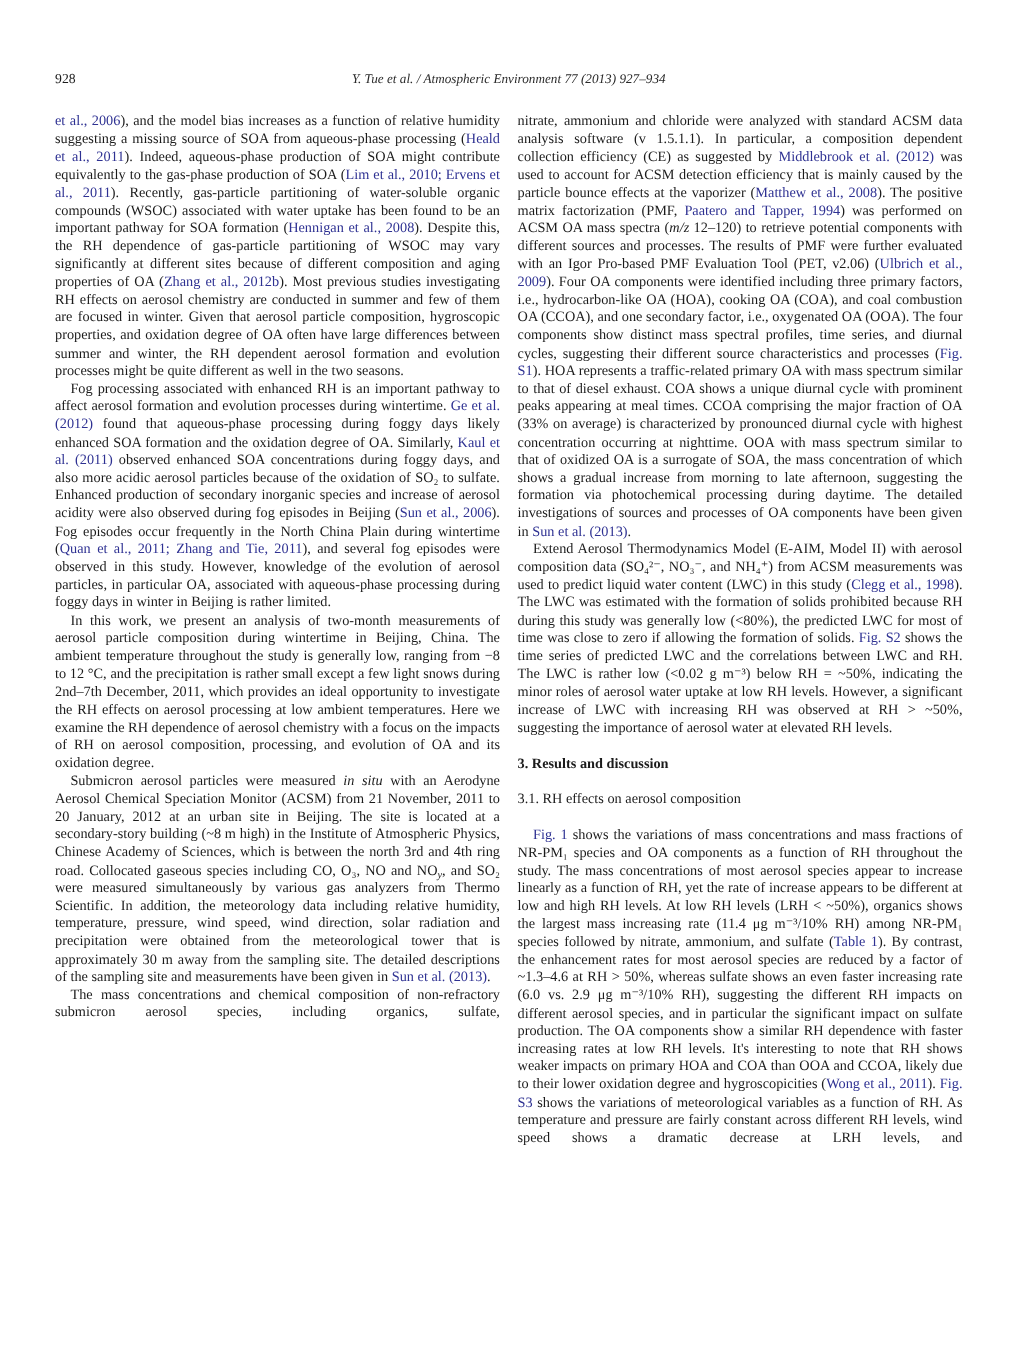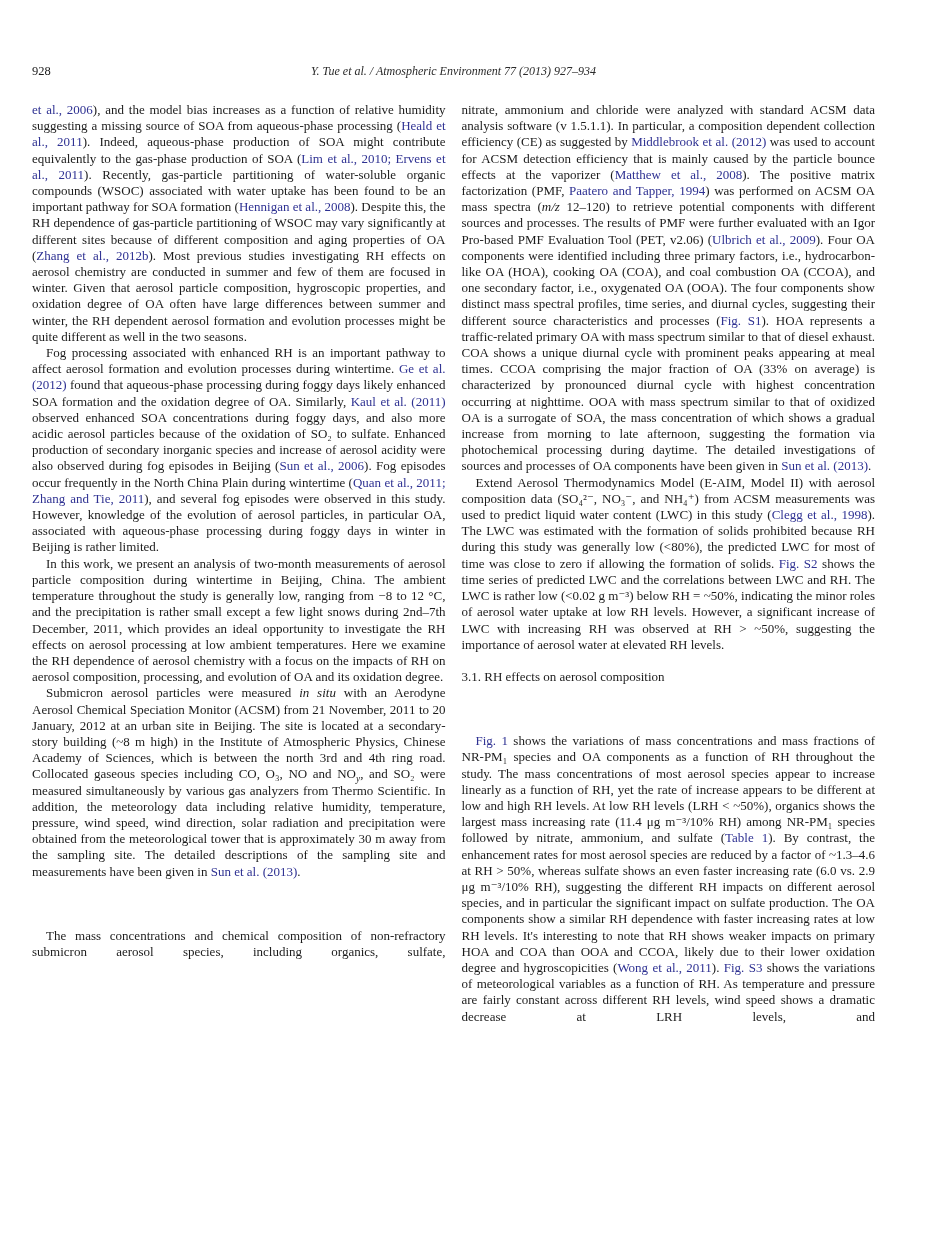--- a/index.html
+++ b/index.html
@@ -3,29 +3,29 @@
 <meta charset="utf-8">
 <style>
   html,body{margin:0;padding:0;background:#ffffff;}
   body{
     width:925px;height:1234px;
     font-family:"Liberation Serif","DejaVu Serif",serif;
     color:#1b1b1b;
     -webkit-font-smoothing:antialiased;
     overflow:hidden;
   }
-  .page{padding:64px 50px 0 32px;}
+  .page{padding:64px 50px 0 50px;}
   .header{position:relative;height:18px;margin-bottom:20px;}
   .pagenum{position:absolute;left:0;top:0;font-size:12.5px;}
   .runhead{position:absolute;left:0;right:0;top:0;text-align:center;font-style:italic;font-size:12px;color:#2a2a2a;}
   .cols{display:flex;gap:16px;}
   .col{flex:1;min-width:0;text-align:justify;font-size:13px;line-height:16.2px;letter-spacing:0px;}
   .col p{margin:0;}
   .col p.indent{text-indent:14px;}
-  .col p.jl{text-align-last:justify;margin-top:48px;}
+  .col p.jl{text-align-last:justify;}
   .col h2{font-size:13px;line-height:16.2px;font-weight:bold;margin:17px 0 16px 0;text-align:left;}
   .col h3{font-size:13px;line-height:16.2px;font-weight:normal;margin:16px 0 16px 0;text-align:left;}
   .cite{color:#2e3192;}
   .ital{font-style:italic;font-family:Liberation Serif, serif;}
   .subi{font-style:italic;vertical-align:sub;font-size:0.72em;line-height:0;}
 </style>
 </head>
 <body>
 
 <div class="page">
@@ -37,17 +37,18 @@
     <div class="col" id="left-col">
         <p><span class="cite">et al., 2006</span><span>), and the model bias increases as a function of relative humidity suggesting a missing source of SOA from aqueous-phase processing (</span><span class="cite">Heald et al., 2011</span><span>). Indeed, aqueous-phase production of SOA might contribute equivalently to the gas-phase production of SOA (</span><span class="cite">Lim et al., 2010; Ervens et al., 2011</span><span>). Recently, gas-particle partitioning of water-soluble organic compounds (WSOC) associated with water uptake has been found to be an important pathway for SOA formation (</span><span class="cite">Hennigan et al., 2008</span><span>). Despite this, the RH dependence of gas-particle partitioning of WSOC may vary significantly at different sites because of different composition and aging properties of OA (</span><span class="cite">Zhang et al., 2012b</span><span>). Most previous studies investigating RH effects on aerosol chemistry are conducted in summer and few of them are focused in winter. Given that aerosol particle composition, hygroscopic properties, and oxidation degree of OA often have large differences between summer and winter, the RH dependent aerosol formation and evolution processes might be quite different as well in the two seasons.</span></p>
         <p class="indent"><span>Fog processing associated with enhanced RH is an important pathway to affect aerosol formation and evolution processes during wintertime. </span><span class="cite">Ge et al. (2012)</span><span> found that aqueous-phase processing during foggy days likely enhanced SOA formation and the oxidation degree of OA. Similarly, </span><span class="cite">Kaul et al. (2011)</span><span> observed enhanced SOA concentrations during foggy days, and also more acidic aerosol particles because of the oxidation of SO₂ to sulfate. Enhanced production of secondary inorganic species and increase of aerosol acidity were also observed during fog episodes in Beijing (</span><span class="cite">Sun et al., 2006</span><span>). Fog episodes occur frequently in the North China Plain during wintertime (</span><span class="cite">Quan et al., 2011; Zhang and Tie, 2011</span><span>), and several fog episodes were observed in this study. However, knowledge of the evolution of aerosol particles, in particular OA, associated with aqueous-phase processing during foggy days in winter in Beijing is rather limited.</span></p>
         <p class="indent"><span>In this work, we present an analysis of two-month measurements of aerosol particle composition during wintertime in Beijing, China. The ambient temperature throughout the study is generally low, ranging from −8 to 12 °C, and the precipitation is rather small except a few light snows during 2nd–7th December, 2011, which provides an ideal opportunity to investigate the RH effects on aerosol processing at low ambient temperatures. Here we examine the RH dependence of aerosol chemistry with a focus on the impacts of RH on aerosol composition, processing, and evolution of OA and its oxidation degree.</span></p>
         <p class="indent"><span>Submicron aerosol particles were measured </span><span class="ital">in situ</span><span> with an Aerodyne Aerosol Chemical Speciation Monitor (ACSM) from 21 November, 2011 to 20 January, 2012 at an urban site in Beijing. The site is located at a secondary-story building (~8 m high) in the Institute of Atmospheric Physics, Chinese Academy of Sciences, which is between the north 3rd and 4th ring road. Collocated gaseous species including CO, O₃, NO and NO</span><span class="subi">y</span><span>, and SO₂ were measured simultaneously by various gas analyzers from Thermo Scientific. In addition, the meteorology data including relative humidity, temperature, pressure, wind speed, wind direction, solar radiation and precipitation were obtained from the meteorological tower that is approximately 30 m away from the sampling site. The detailed descriptions of the sampling site and measurements have been given in </span><span class="cite">Sun et al. (2013)</span><span>.</span></p>
         <p class="indent jl"><span>The mass concentrations and chemical composition of non-refractory submicron aerosol species, including organics, sulfate,</span></p>
       </div>
     <div class="col" id="right-col">
         <p><span>nitrate, ammonium and chloride were analyzed with standard ACSM data analysis software (v 1.5.1.1). In particular, a composition dependent collection efficiency (CE) as suggested by </span><span class="cite">Middlebrook et al. (2012)</span><span> was used to account for ACSM detection efficiency that is mainly caused by the particle bounce effects at the vaporizer (</span><span class="cite">Matthew et al., 2008</span><span>). The positive matrix factorization (PMF, </span><span class="cite">Paatero and Tapper, 1994</span><span>) was performed on ACSM OA mass spectra (</span><span class="ital">m/z</span><span> 12–120) to retrieve potential components with different sources and processes. The results of PMF were further evaluated with an Igor Pro-based PMF Evaluation Tool (PET, v2.06) (</span><span class="cite">Ulbrich et al., 2009</span><span>). Four OA components were identified including three primary factors, i.e., hydrocarbon-like OA (HOA), cooking OA (COA), and coal combustion OA (CCOA), and one secondary factor, i.e., oxygenated OA (OOA). The four components show distinct mass spectral profiles, time series, and diurnal cycles, suggesting their different source characteristics and processes (</span><span class="cite">Fig. S1</span><span>). HOA represents a traffic-related primary OA with mass spectrum similar to that of diesel exhaust. COA shows a unique diurnal cycle with prominent peaks appearing at meal times. CCOA comprising the major fraction of OA (33% on average) is characterized by pronounced diurnal cycle with highest concentration occurring at nighttime. OOA with mass spectrum similar to that of oxidized OA is a surrogate of SOA, the mass concentration of which shows a gradual increase from morning to late afternoon, suggesting the formation via photochemical processing during daytime. The detailed investigations of sources and processes of OA components have been given in </span><span class="cite">Sun et al. (2013)</span><span>.</span></p>
         <p class="indent"><span>Extend Aerosol Thermodynamics Model (E-AIM, Model II) with aerosol composition data (SO₄²⁻, NO₃⁻, and NH₄⁺) from ACSM measurements was used to predict liquid water content (LWC) in this study (</span><span class="cite">Clegg et al., 1998</span><span>). The LWC was estimated with the formation of solids prohibited because RH during this study was generally low (&lt;80%), the predicted LWC for most of time was close to zero if allowing the formation of solids. </span><span class="cite">Fig. S2</span><span> shows the time series of predicted LWC and the correlations between LWC and RH. The LWC is rather low (&lt;0.02 g m⁻³) below RH = ~50%, indicating the minor roles of aerosol water uptake at low RH levels. However, a significant increase of LWC with increasing RH was observed at RH &gt; ~50%, suggesting the importance of aerosol water at elevated RH levels.</span></p>
+        <h2><span>3. Results and discussion</span></h2>
         <h3><span>3.1. RH effects on aerosol composition</span></h3>
         <p class="indent jl"><span class="cite">Fig. 1</span><span> shows the variations of mass concentrations and mass fractions of NR-PM₁ species and OA components as a function of RH throughout the study. The mass concentrations of most aerosol species appear to increase linearly as a function of RH, yet the rate of increase appears to be different at low and high RH levels. At low RH levels (LRH &lt; ~50%), organics shows the largest mass increasing rate (11.4 μg m⁻³/10% RH) among NR-PM₁ species followed by nitrate, ammonium, and sulfate (</span><span class="cite">Table 1</span><span>). By contrast, the enhancement rates for most aerosol species are reduced by a factor of ~1.3–4.6 at RH &gt; 50%, whereas sulfate shows an even faster increasing rate (6.0 vs. 2.9 μg m⁻³/10% RH), suggesting the different RH impacts on different aerosol species, and in particular the significant impact on sulfate production. The OA components show a similar RH dependence with faster increasing rates at low RH levels. It's interesting to note that RH shows weaker impacts on primary HOA and COA than OOA and CCOA, likely due to their lower oxidation degree and hygroscopicities (</span><span class="cite">Wong et al., 2011</span><span>). </span><span class="cite">Fig. S3</span><span> shows the variations of meteorological variables as a function of RH. As temperature and pressure are fairly constant across different RH levels, wind speed shows a dramatic decrease at LRH levels, and</span></p>
       </div>
   </div>
 </div>
 
 </body></html>

